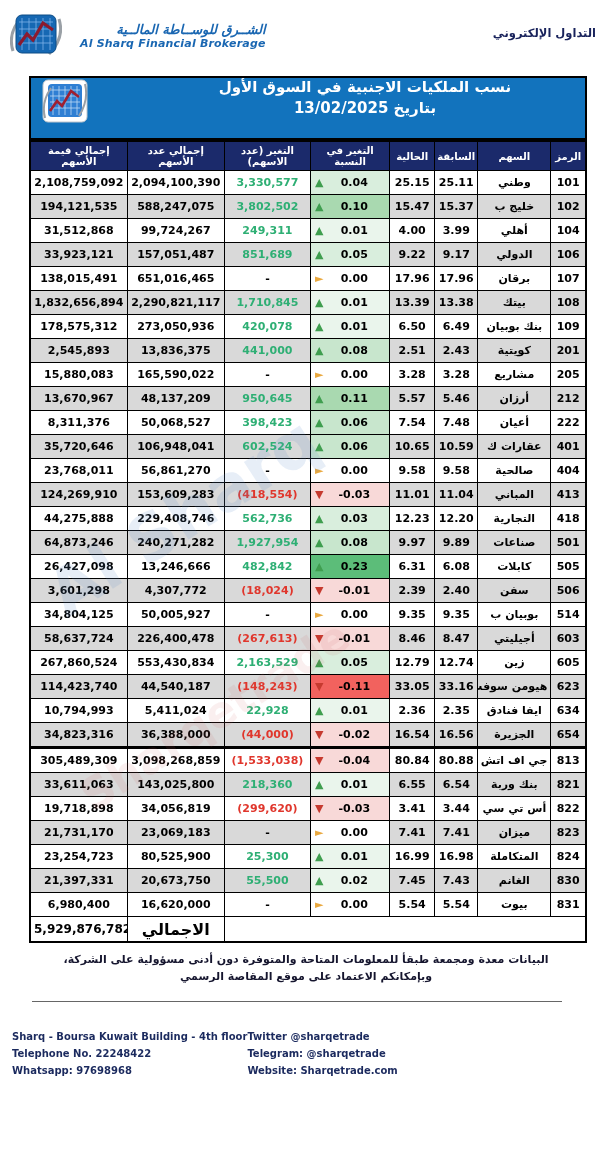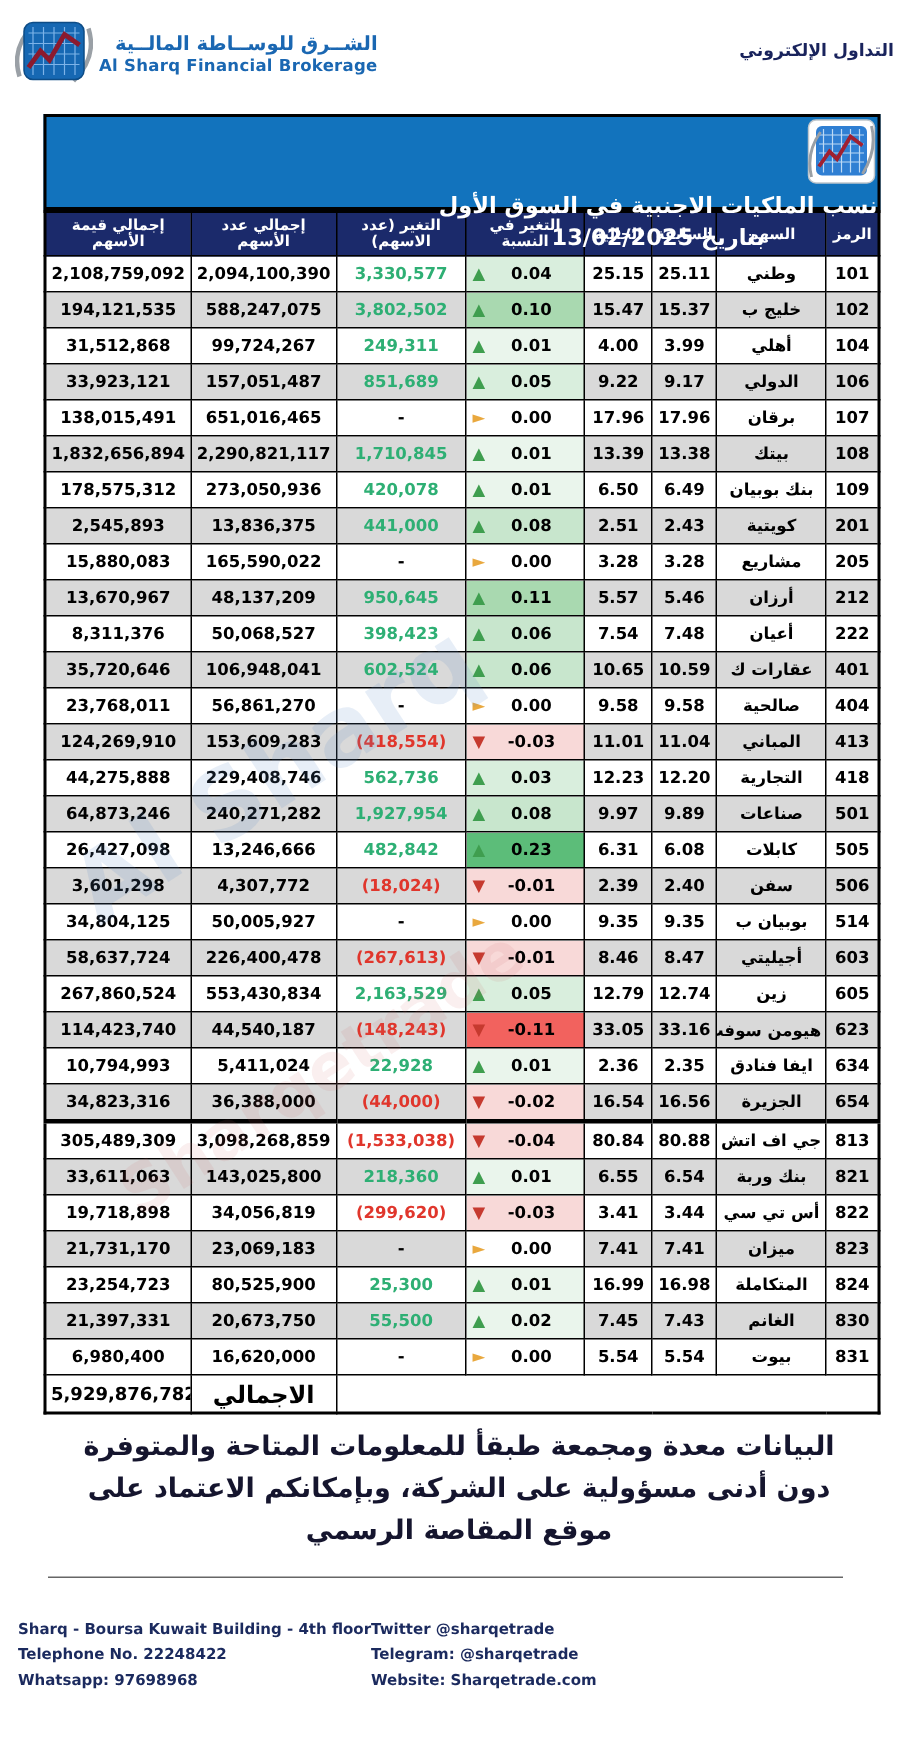--- a/index.html
+++ b/index.html
@@ -3,29 +3,29 @@
 <meta charset="utf-8">
 <style>
   html,body{margin:0;padding:0;background:#fff;}
   body{
     width:612px;height:1173px;position:relative;overflow:hidden;
     font-family:"DejaVu Sans","Liberation Sans",sans-serif;
     -webkit-font-smoothing:antialiased;
   }
   
   .top-header{display:flex;justify-content:space-between;align-items:flex-start;padding:10px 16px 0 10px;height:62px;}
-  .logo-block{display:flex;align-items:center;gap:4px;}
+  .logo-block{display:flex;align-items:center;gap:18px;font-style:italic;}
   .logo-text{display:flex;flex-direction:column;line-height:1.15;}
   .logo-text .ar{font-size:13px;font-weight:bold;color:#1a67b2;direction:rtl;}
   .logo-text .en{font-size:11px;font-weight:bold;color:#1a67b2;letter-spacing:.2px;}
   .etrade{font-size:11.5px;font-weight:bold;color:#19235c;direction:rtl;margin-top:16px;}
   
   .banner{
     width:554px;margin:4px 0 0 29px;background:#1273bd;border:2px solid #000;
-    display:flex;align-items:flex-end;position:relative;height:60px;flex-direction:column;
+    display:flex;align-items:flex-start;position:relative;height:60px;
   }
   .banner-icon{margin-left:10px;flex:0 0 auto;}
   .banner-titles{flex:1;text-align:center;color:#fff;direction:rtl;padding-left:56px;}
   .banner-titles .t1{font-size:15px;font-weight:bold;}
   .banner-titles .t2{font-size:15px;font-weight:bold;margin-top:3px;}
   
   table.mkt{border-collapse:collapse;table-layout:fixed;width:558px;margin:0 0 0 29px;border:2px solid #000;}
   table.mkt th{
     background:#1b2a6b;color:#fff;font-size:10px;font-weight:bold;height:28px;
     border:1px solid #000;padding:0 1px;text-align:center;
@@ -45,21 +45,21 @@
   tr.sep td{border-top:3px solid #000;}
   tr.total-row td{height:24px;font-size:12px;}
   tr.total-row td.tlabel{direction:rtl;font-size:16px;}
   
   .wm{position:absolute;pointer-events:none;font-weight:bold;white-space:nowrap;z-index:5;}
   .wm1{top:480px;left:30px;font-size:64px;color:rgba(95,140,200,0.15);transform:rotate(-33deg);}
   .wm2{top:690px;left:60px;font-size:44px;color:rgba(205,95,95,0.10);transform:rotate(-33deg);}
   
   .disclaimer{
     width:540px;margin:8px auto 0 36px;direction:rtl;text-align:center;
-    font-size:18px;font-weight:bold;color:#15152e;line-height:1.55;
+    font-size:11px;font-weight:bold;color:#15152e;line-height:1.55;
   }
   .rule{width:530px;border:none;border-top:1.5px solid #666;margin:16px 0 0 32px;}
   .footer{display:flex;justify-content:flex-start;padding:0 14px 0 12px;margin-top:26px;}
   .footer .col{font-size:10px;font-weight:bold;color:#1b2a5e;line-height:1.7;}
   .footer .col.right{text-align:left;}
 </style>
 </head>
 <body>
 
 <div class="top-header">

